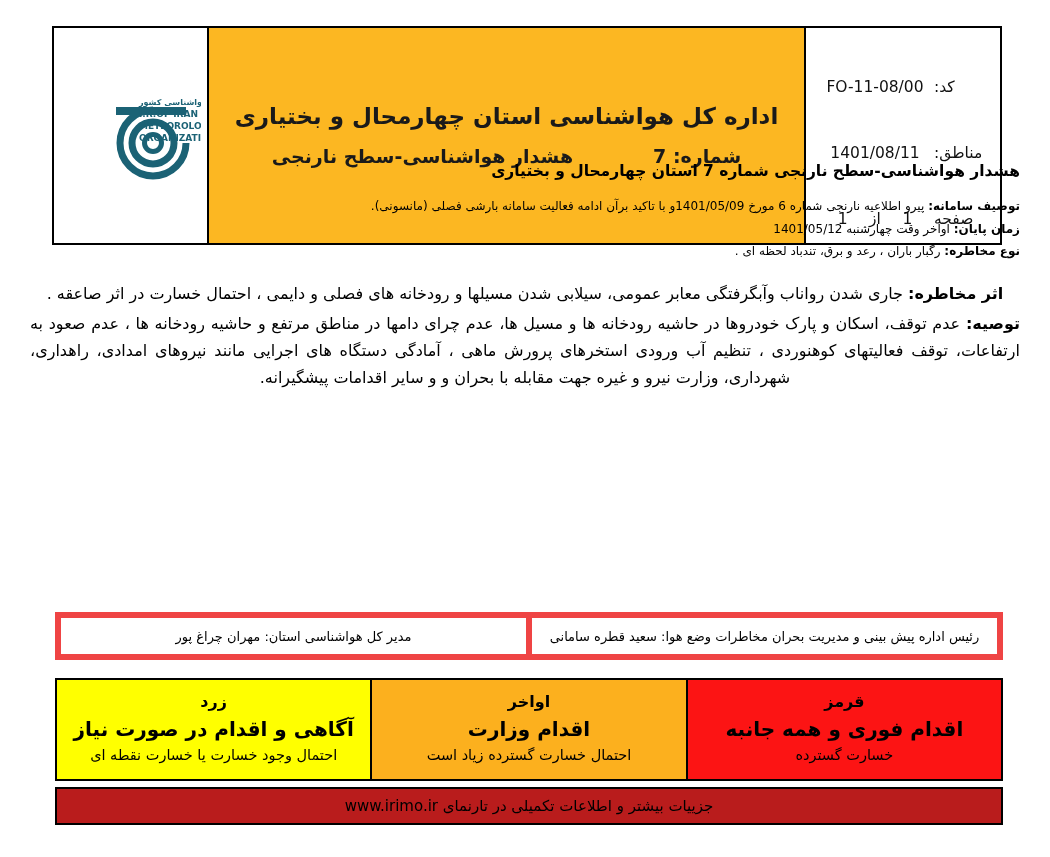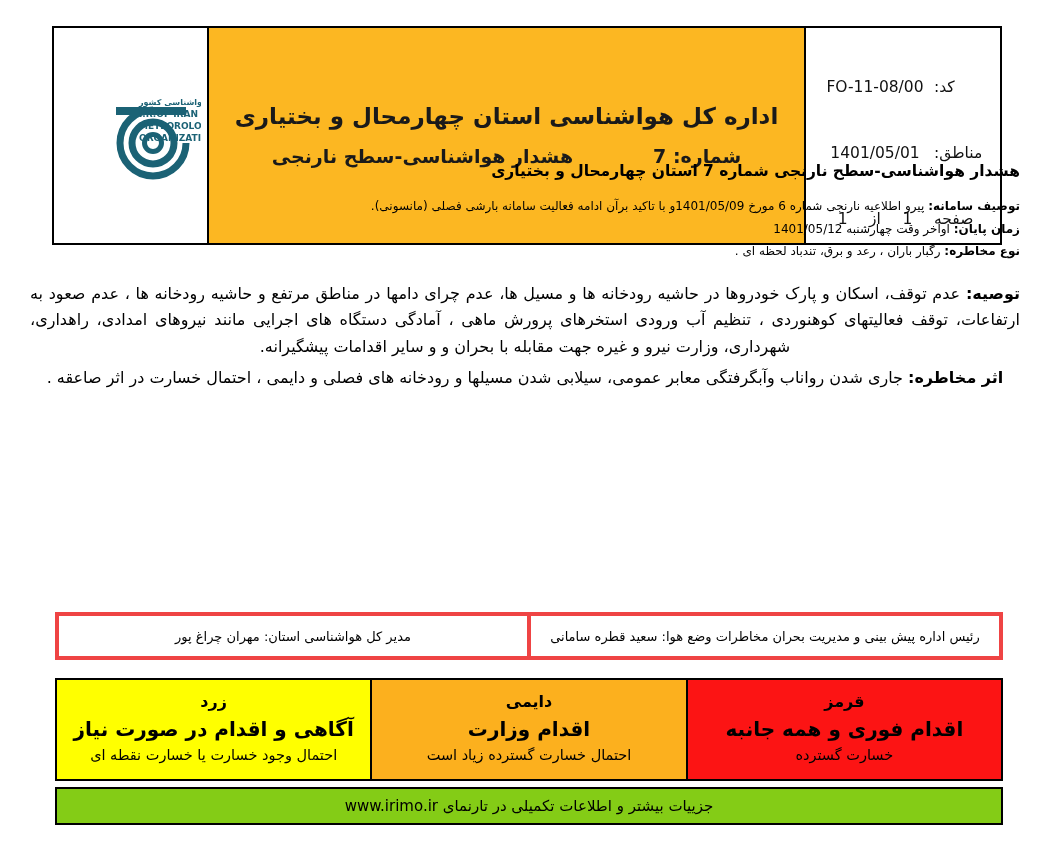--- a/index.html
+++ b/index.html
@@ -46,21 +46,20 @@
   .logo-wrap svg { display: block; }
 
   
   .title-block {
     display: flex;
     flex-direction: column;
     justify-content: center;
     height: 113px;
     padding: 0 16px;
     box-sizing: border-box;
-    align-items: center;
   }
   .org-title {
     font-size: 23px;
     font-weight: bold;
     text-align: center;
     color: #1a1a1a;
     margin-bottom: 16px;
     letter-spacing: -0.2px;
   }
   .subtitle-row {
@@ -147,21 +146,21 @@
   .sign-table {
     position: absolute;
     top: 612px;
     left: 55px;
     width: 948px;
     height: 48px;
     border-collapse: collapse;
     table-layout: fixed;
   }
   .sign-table td {
-    border: 4px solid #ef4444;
+    border: 6px solid #ef4444;
     padding: 0 16px;
     vertical-align: middle;
     font-size: 13px;
     background: #ffffff;
   }
   .sign-right { text-align: center; }
   .sign-left  { text-align: center; }
 
   
   .levels-table {
@@ -205,38 +204,38 @@
     left: 55px;
     width: 948px;
     height: 38px;
     border-collapse: collapse;
   }
   .footer-table td {
     border: 2px solid #000000;
     text-align: center;
     vertical-align: middle;
     font-size: 15px;
-    background: #84cc16;
+    background: #b91c1c;
   }
 </style>
 </head>
 <body>
 
 <table class="header-table">
   <tbody>
       <tr>
     <td class="cell-code">
       <div class="code-block">
         <div class="code-line">
           <span class="code-label">کد:</span>
           <span class="code-value">FO-11-08/00</span>
         </div>
         <div class="code-line">
           <span class="code-label">مناطق:</span>
-          <span class="code-value">1401/05/01</span>
+          <span class="code-value">1401/08/11</span>
         </div>
         <div class="code-line page">
           <span class="code-label">صفحه</span>
           <span class="code-value">
             <span>1</span>
             <span>از</span>
             <span>1</span>
           </span>
         </div>
       </div>
@@ -295,27 +294,27 @@
 
   <div class="field-line">
     <span class="field-label">نوع مخاطره:</span>
     <span class="field-value">رگبار باران ، رعد و برق، تندباد لحظه ای .</span>
   </div>
 
   <div class="gap-block"></div>
 
 
   <div class="para">
+    <span class="field-label">اثر مخاطره:</span>
+    <span class="field-value">جاری شدن رواناب وآبگرفتگی معابر عمومی، سیلابی شدن مسیلها و رودخانه های فصلی و دایمی ، احتمال خسارت در اثر صاعقه .</span>
+  </div>
+
+  <div class="para">
     <span class="field-label">توصیه:</span>
     <span class="field-value">عدم توقف، اسکان و پارک خودروها در حاشیه رودخانه ها و مسیل ها، عدم چرای دامها در مناطق مرتفع و حاشیه رودخانه ها ، عدم صعود به ارتفاعات، توقف فعالیتهای کوهنوردی ، تنظیم آب ورودی استخرهای پرورش ماهی ، آمادگی دستگاه های اجرایی مانند نیروهای امدادی، راهداری، شهرداری، وزارت نیرو و غیره جهت مقابله با بحران و و سایر اقدامات پیشگیرانه.</span>
-  </div>
-
-  <div class="para">
-    <span class="field-label">اثر مخاطره:</span>
-    <span class="field-value">جاری شدن رواناب وآبگرفتگی معابر عمومی، سیلابی شدن مسیلها و رودخانه های فصلی و دایمی ، احتمال خسارت در اثر صاعقه .</span>
   </div>
 
 </div>
 
 <table class="sign-table">
   <tbody>
       <tr>
     <td class="sign-right">رئیس اداره پیش بینی و مدیریت بحران مخاطرات وضع هوا:   سعید  قطره سامانی</td>
     <td class="sign-left">مدیر کل هواشناسی استان:  مهران  چراغ پور</td>
   </tr>
@@ -324,21 +323,21 @@
 
 <table class="levels-table">
   <tbody>
       <tr>
     <td class="lv-red">
       <div class="lv-name">قرمز</div>
       <div class="lv-action">اقدام فوری و همه جانبه</div>
       <div class="lv-desc">خسارت گسترده</div>
     </td>
     <td class="lv-orange">
-      <div class="lv-name">دایمی</div>
+      <div class="lv-name">اواخر</div>
       <div class="lv-action">اقدام وزارت</div>
       <div class="lv-desc">احتمال خسارت گسترده زیاد است</div>
     </td>
     <td class="lv-yellow">
       <div class="lv-name">زرد</div>
       <div class="lv-action">آگاهی و اقدام در صورت نیاز</div>
       <div class="lv-desc">احتمال وجود خسارت یا خسارت نقطه ای</div>
     </td>
   </tr>
 </tbody>

